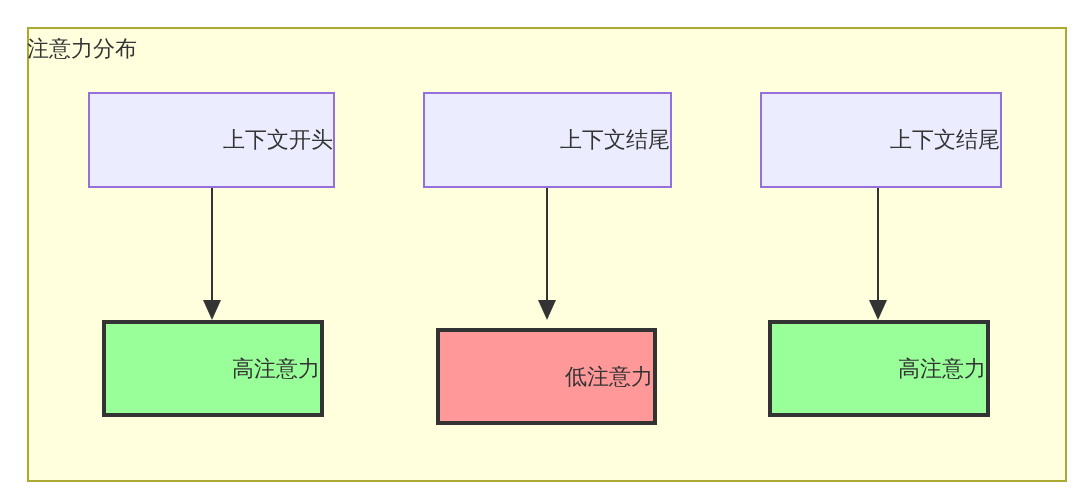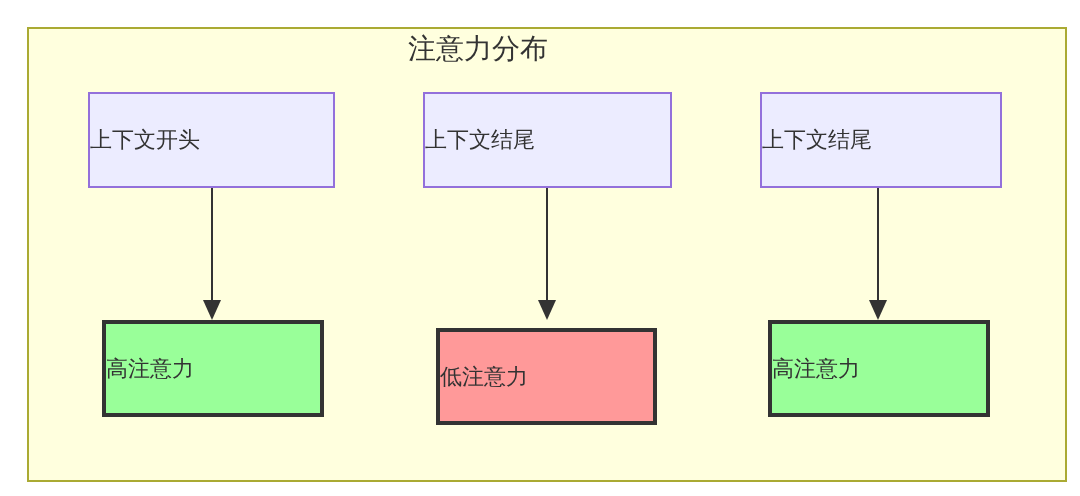--- a/index.html
+++ b/index.html
@@ -29,30 +29,29 @@
     position: absolute;
     left: 27px; top: 27px;
     width: 1040px; height: 455px;
     background: var(--container-fill);
     border: 2px solid var(--container-border);
   }
   .cluster-title {
     position: absolute;
     left: 27px; top: 36px;
     width: 902px;
-    text-align: center;
-    font-size: 28px;
+    font-size: 22px;
     line-height: 26px;
     color: var(--text);
   }
   .node {
     position: absolute;
     display: flex;
     align-items: center;
-    justify-content: flex-start;
+    justify-content: flex-end;
     font-size: 22px;
     color: var(--text);
     text-align: center;
   }
   .node-context {
     top: 92px; height: 96px;
     background: var(--context-fill);
     border: 2px solid var(--context-border);
   }
   .node-result {

